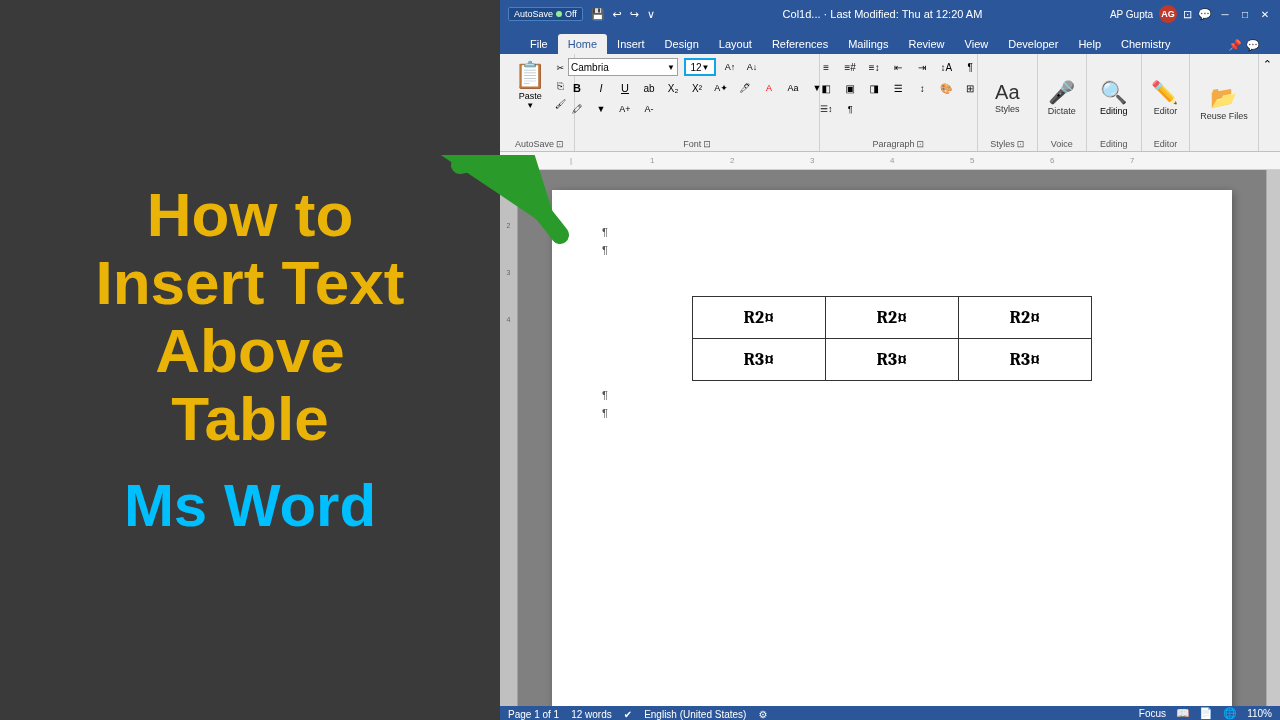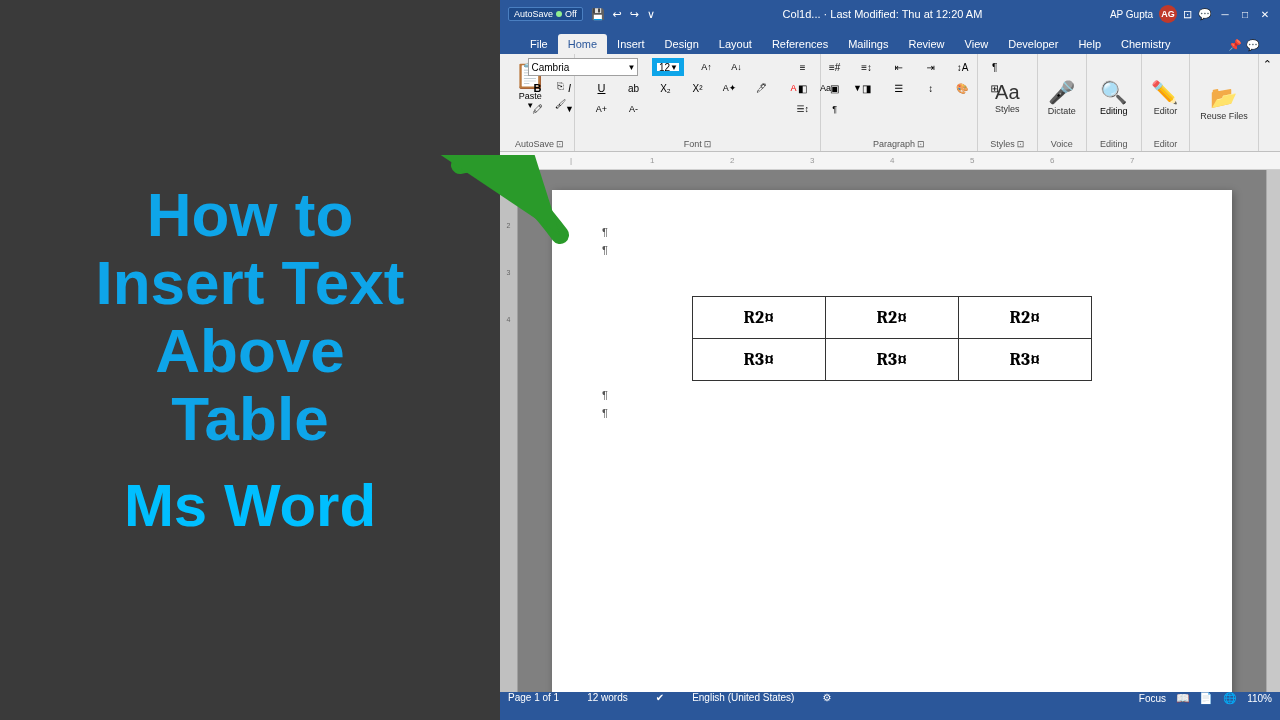--- a/index.html
+++ b/index.html
@@ -11,21 +11,21 @@
       height: 720px;
       background: #3a3a3a;
       display: flex;
       flex-direction: column;
       justify-content: center;
       align-items: center;
       padding: 40px 30px;
       position: relative;
     }
     #left-panel .title-main {
-      color: #0ea5e9;
+      color: #eab308;
       font-size: 62px;
       font-weight: bold;
       text-align: center;
       line-height: 1.1;
       margin-bottom: 20px;
     }
     #left-panel .title-sub {
       color: #00bfff;
       font-size: 60px;
       font-weight: bold;
@@ -161,36 +161,36 @@
       flex-direction: column;
       align-items: center;
       cursor: pointer;
       padding: 2px 4px;
     }
 
     
     .font-row {
       display: flex;
       align-items: center;
-      gap: 14px;
+      gap: 6px;
     }
     .font-selector {
       width: 110px;
       height: 18px;
       border: 1px solid #a0a0a0;
       background: white;
       font-size: 10px;
       padding: 0 2px;
       display: flex;
       align-items: center;
     }
     .font-size-selector {
       width: 32px;
       height: 18px;
-      border: 5px solid #0ea5e9;
+      border: 2px solid #0ea5e9;
       background: white;
       font-size: 10px;
       padding: 0 2px;
       display: flex;
       align-items: center;
       justify-content: center;
       text-align: center;
     }
     .small-icon-btn {
       width: 16px;
@@ -282,28 +282,28 @@
       font-weight: 900;
     }
     .para-mark {
       font-size: 11px;
       color: #555;
       margin-top: 6px;
     }
 
     
     #status-bar {
-      height: 28px;
+      height: 14px;
       background: #2b579a;
       display: flex;
-      align-items: flex-start;
+      align-items: flex-end;
       padding: 0 8px;
       color: white;
       font-size: 10px;
-      gap: 28px;
+      gap: 12px;
     }
     #status-bar .right {
       margin-left: auto;
       display: flex;
       align-items: center;
       gap: 10px;
     }
 
     
     .editing-section {

